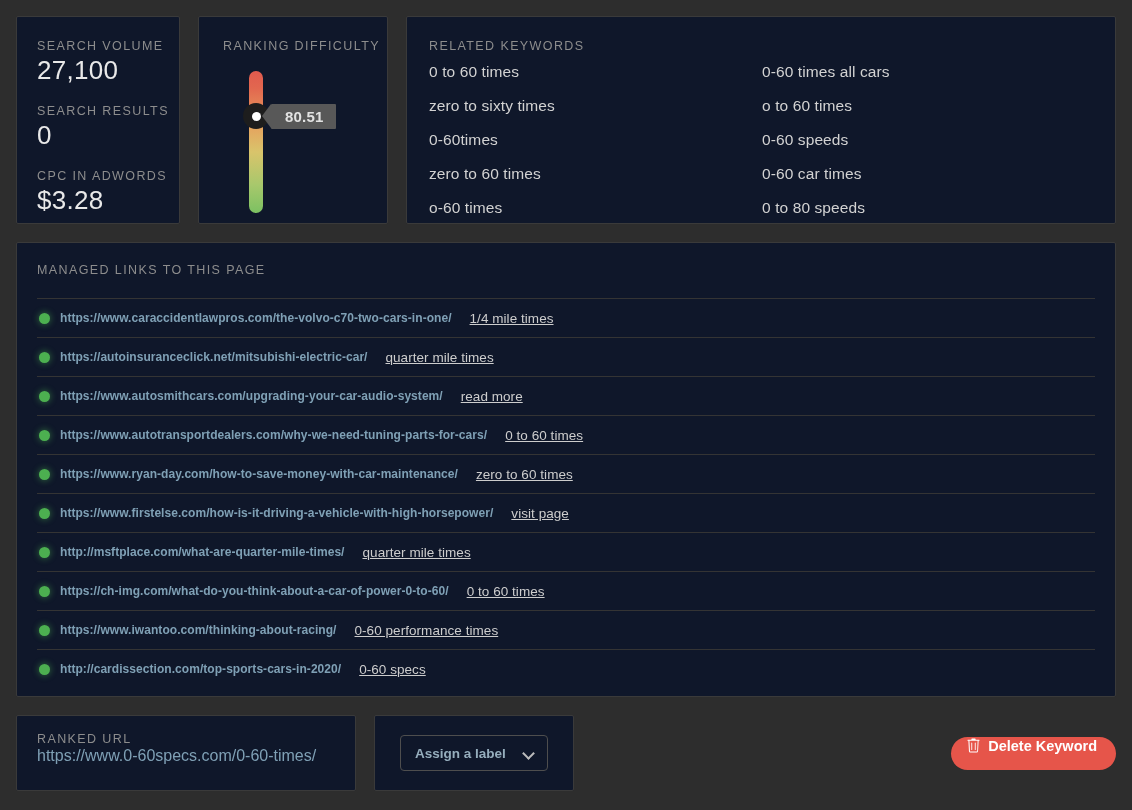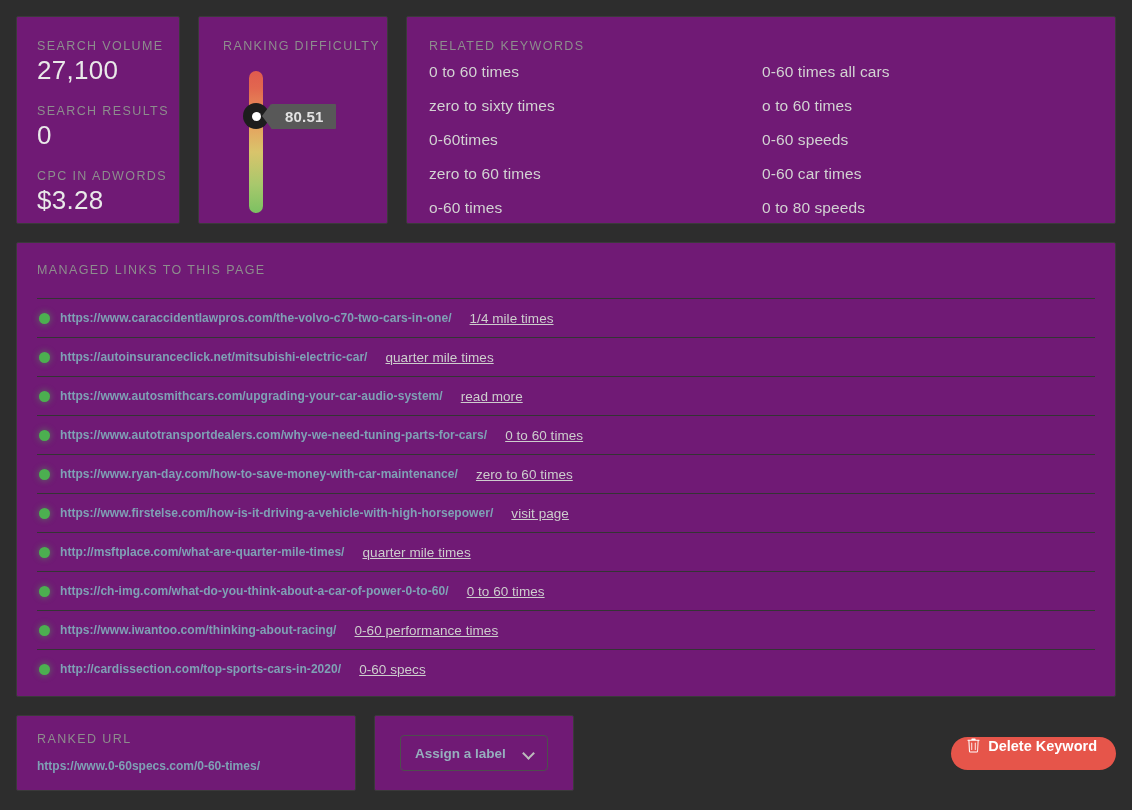--- a/index.html
+++ b/index.html
@@ -5,21 +5,21 @@
   * { box-sizing: border-box; margin: 0; padding: 0; }
   html, body {
     width: 1132px; height: 810px;
     background: #2d2d2d;
     font-family: "Liberation Sans", sans-serif;
     overflow: hidden;
   }
   .page { position: relative; width: 1132px; height: 810px; padding: 16px; }
 
   .card {
-    background: #701a75;
+    background: #0f172a;
     border: 1px solid #3a3a3a;
     border-radius: 2px;
   }
   .card-label {
     color: #8d8d8d;
     font-size: 12.5px;
     letter-spacing: 1.4px;
     font-weight: 400;
     text-transform: uppercase;
   }
@@ -95,21 +95,21 @@
   }
   .link-anchor {
     color: #cdcdcd; font-size: 13.5px; font-weight: 300;
     text-decoration: underline; margin-left: 18px;
     letter-spacing: 0.05px;
   }
 
   
   .bottom-row { margin-top: 18px; display: flex; align-items: stretch; gap: 18px; height: 76px; }
   .card-ranked { width: 340px; padding: 16px 0 0 20px; }
-  .ranked-url { color: #7fa0b5; font-size: 12px; font-weight: 700; margin-top: 13px; display: block; text-decoration: none; }
+  .ranked-url { color: #7fa0b5; font-size: 16px; font-weight: 400; margin-top: 1px; display: block; text-decoration: none; }
 
   .card-assign { width: 200px; display: flex; align-items: center; justify-content: center; }
   .assign-btn {
     width: 148px; height: 36px;
     background: transparent;
     border: 1px solid #4e4e4e; border-radius: 4px;
     color: #96aebd; font-size: 13.5px; font-weight: 700;
     display: flex; align-items: center; justify-content: space-between;
     padding: 0 12px 0 14px;
     font-family: "Liberation Sans", sans-serif;

